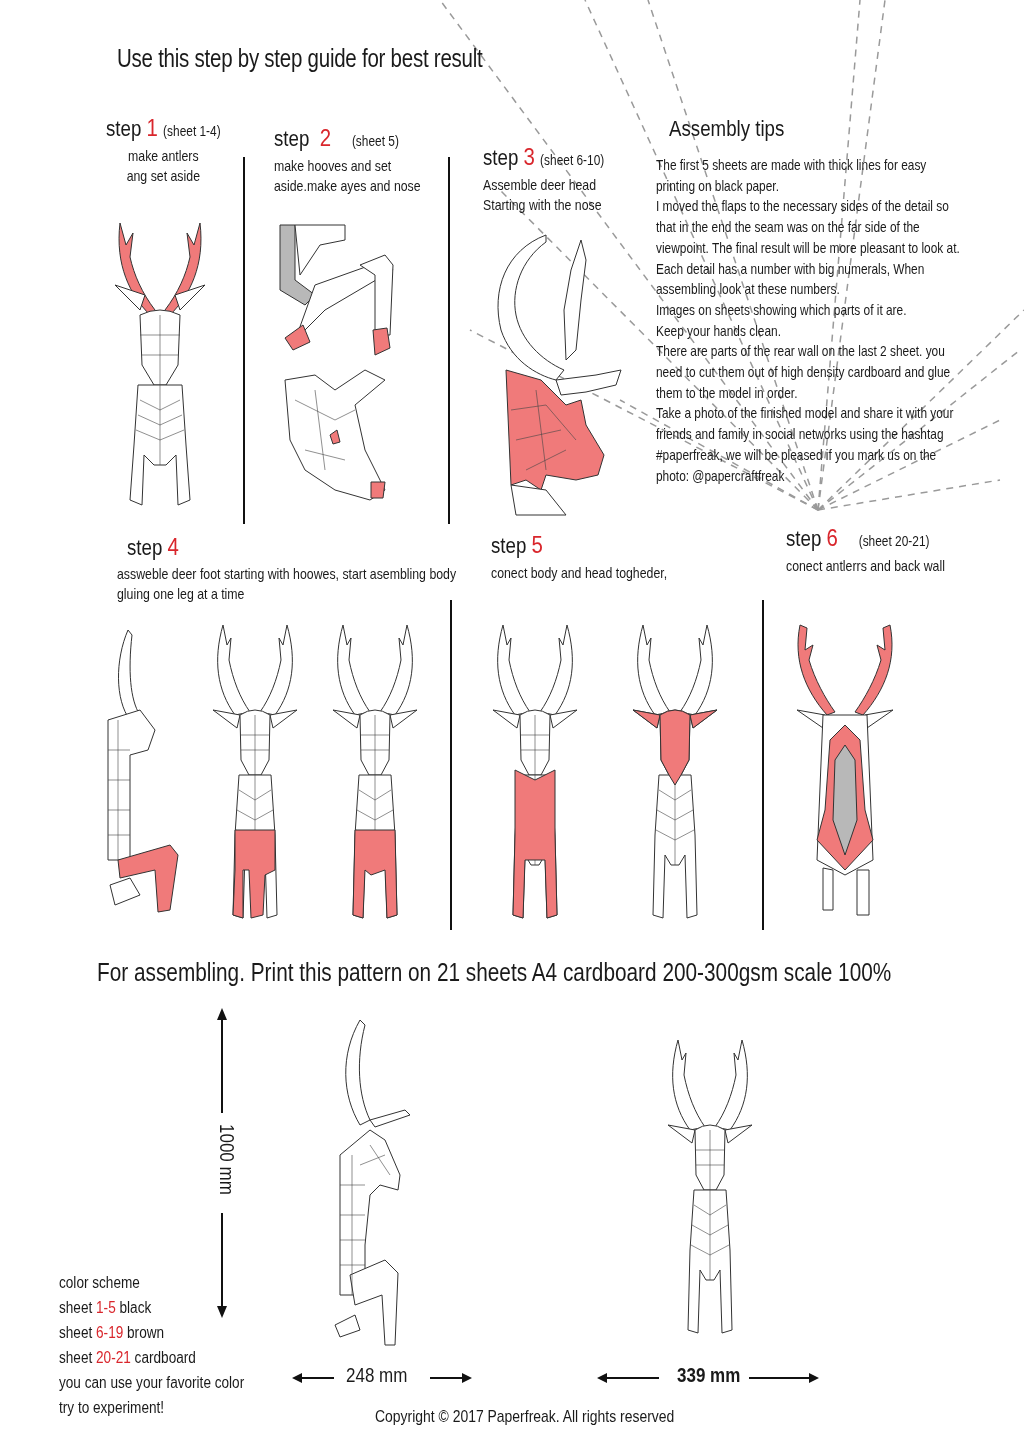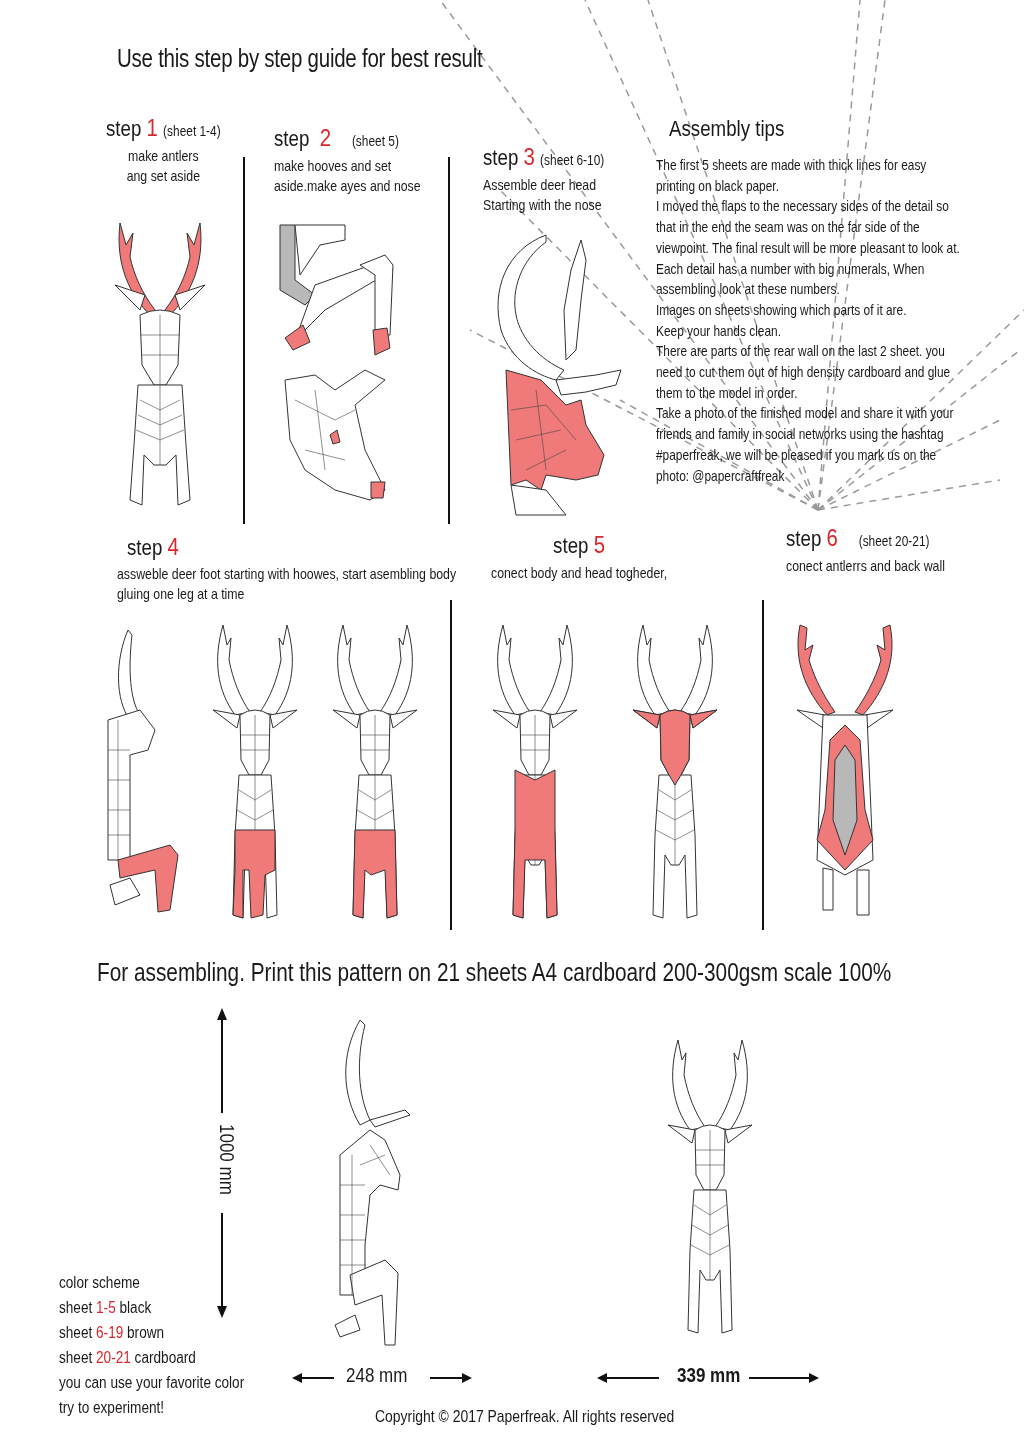--- a/index.html
+++ b/index.html
@@ -136,21 +136,21 @@
 <div class="abs" style="left:127px;top:533px;text-align:right;">
   <div class="cond step-h">
     <span>step</span> <span class="num red">4</span>
   </div>
 </div>
 <div class="abs cond desc" style="left:117px;top:564px;">
   <div>assweble deer foot starting with hoowes, start asembling body</div>
   <div>gluing one leg at a time</div>
 </div>
 
-<div class="abs" style="left:491px;top:531px;text-align:center;">
+<div class="abs" style="left:491px;top:531px;">
   <div class="cond step-h">
     <span>step</span> <span class="num red">5</span>
   </div>
   <div class="cond desc" style="margin-top:4px;">
     <div>conect body and head togheder,</div>
   </div>
 </div>
 
 <div class="abs" style="left:786px;top:524px;">
   <div class="cond step-h">

